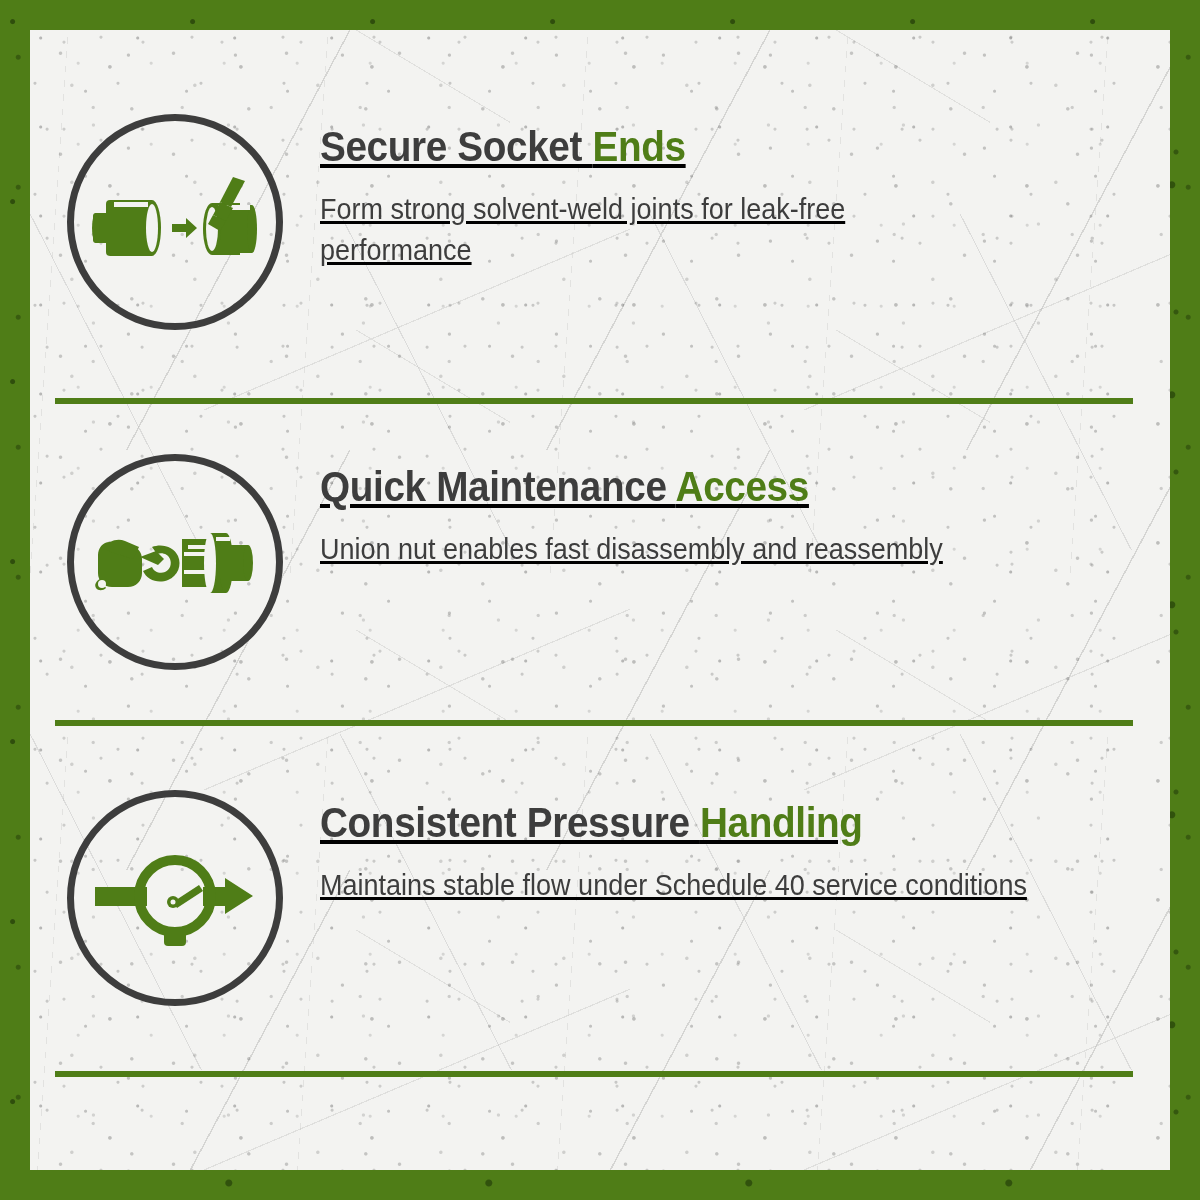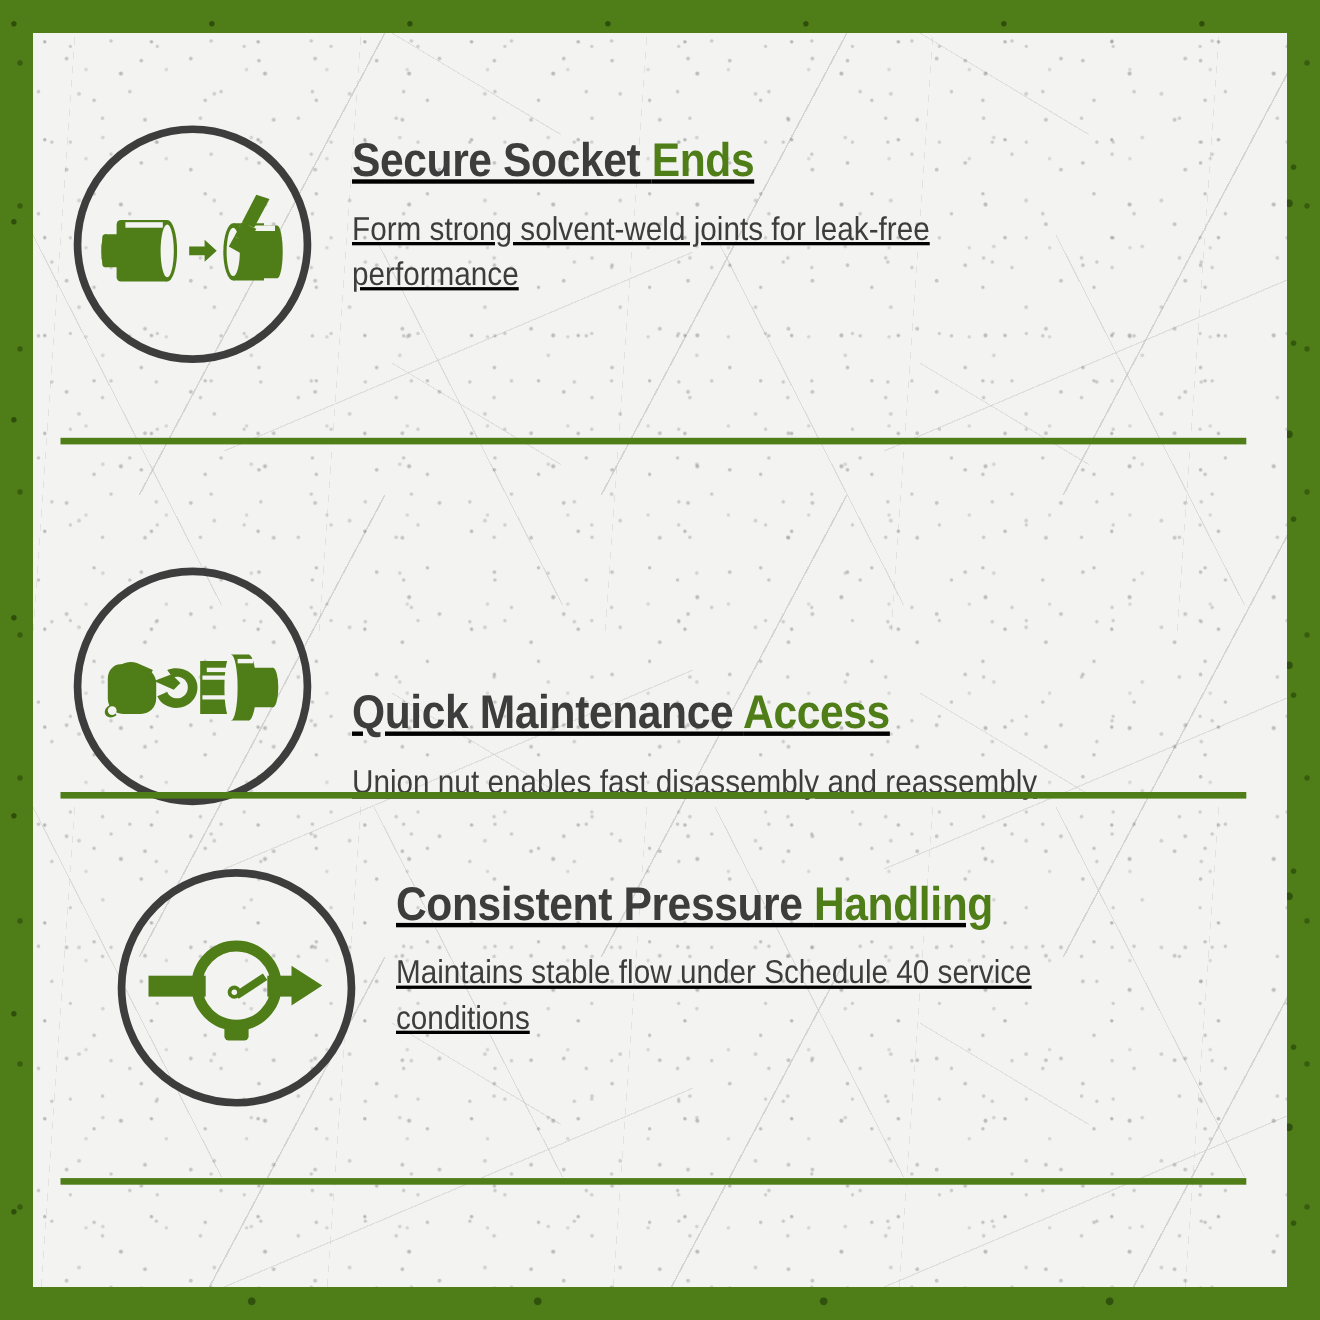--- a/index.html
+++ b/index.html
@@ -96,22 +96,22 @@
 
   .feature-row {
     position: absolute;
     left: 0;
     width: 1140px;
     display: flex;
     align-items: flex-start;
     text-decoration: underline;
   }
   .feature-row.r1 { top: 72px;  height: 290px; }
-  .feature-row.r2 { top: 412px; height: 290px; align-items: flex-end; }
-  .feature-row.r3 { top: 748px; height: 290px; padding-left: 40px; }
+  .feature-row.r2 { top: 412px; height: 290px; }
+  .feature-row.r3 { top: 748px; height: 290px; }
 
   .icon-col {
     width: 290px;
     flex: 0 0 290px;
     display: flex;
     justify-content: center;
     padding-top: 12px;
   }
 
   .icon-circle {

